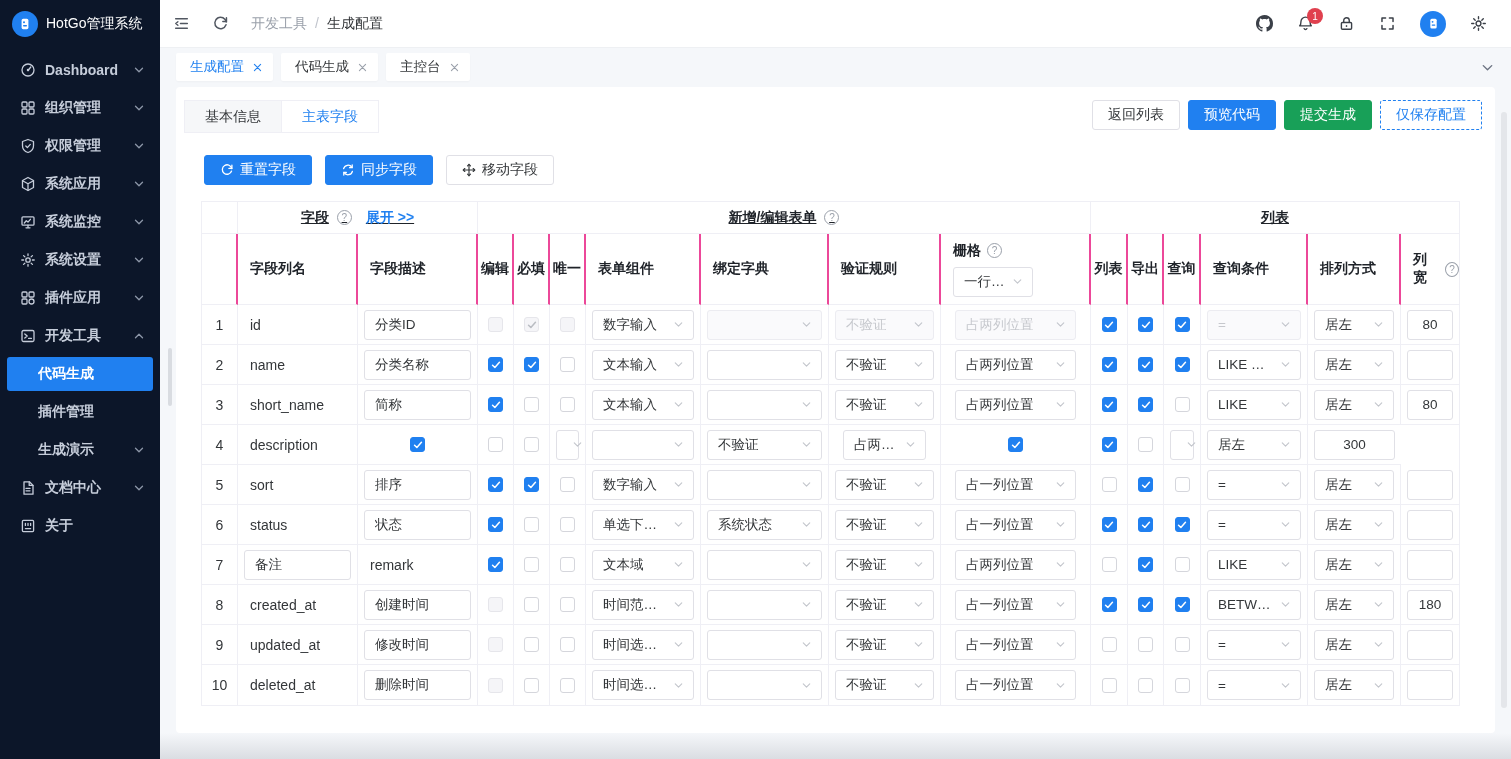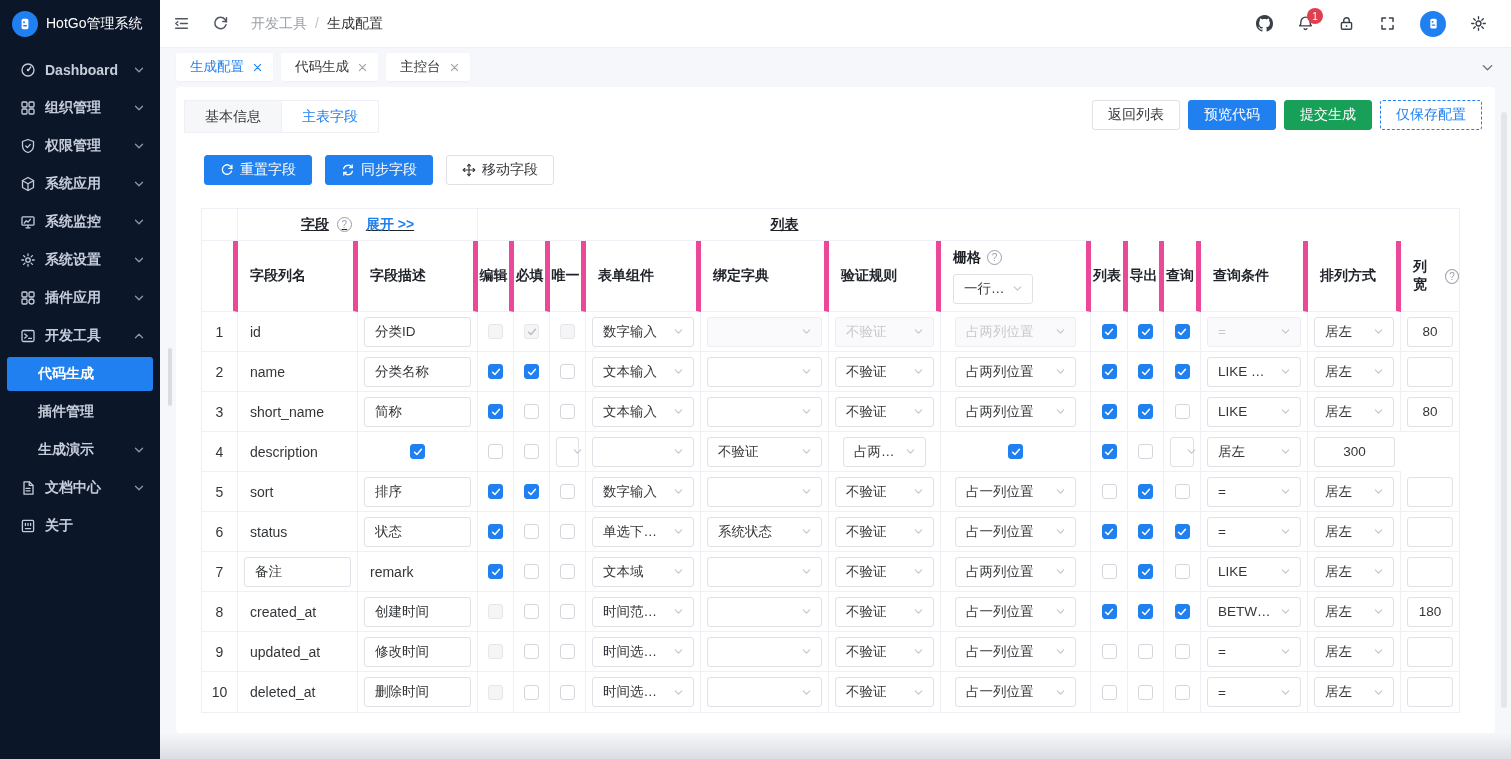--- a/index.html
+++ b/index.html
@@ -52,33 +52,33 @@
   .ctab { height:33px; padding:0 20px; display:flex; align-items:center; background:#f6f7f9; border:1px solid #efeff5; font-size:14px; color:#333639; cursor:pointer; }
   .ctab + .ctab { border-left:none; }
   .ctab.active { background:#fff; color:var(--primary,#2080f0); }
   .top-actions { display:flex; gap:8px;margin-left:44px; }
   .btn { height:30px; padding:0 15px; border-radius:3px; border:1px solid #e0e0e6; background:#fff; color:#333639; font-size:14px; display:inline-flex; align-items:center; gap:6px; cursor:pointer; font-family:inherit; }
   .btn.primary { background:var(--primary,#2080f0); border-color:var(--primary,#2080f0); color:#fff; }
   .btn.success { background:var(--success,#18a058); border-color:var(--success,#18a058); color:#fff; }
   .btn.dashed { border:1px dashed var(--primary,#2080f0); color:var(--primary,#2080f0); }
   .btn .b-icon { width:14px; height:14px; }
 
-  .toolbar { margin:22px 0 23px 20px; display:flex; gap:13px; }
+  .toolbar { margin:22px 0 16px 20px; display:flex; gap:13px; }
 
   
   .table-wrap { margin-left:17px; width:1259px; border:1px solid #efeff5; font-size:14px; }
   .cols { display:grid; grid-template-columns:36px 120px 120px 36px 36px 36px 115px 128px 112px 150px 37px 36px 37px 107px 93px 58px; }
   .gcols { display:grid; grid-template-columns:36px 240px 613px 368px; }
   .gtd { height:32px; display:flex; align-items:center; justify-content:center; gap:8px; border-right:1px solid #efeff5; border-bottom:1px solid #efeff5; font-weight:bold; color:#1f2329;text-decoration:underline; }
   .gtd:last-child { border-right:none; }
   .expand-link { color:var(--primary,#2080f0); font-weight:bold; cursor:pointer; margin-left:6px; }
   .help { width:15px; height:15px; border:1px solid #9aa0aa; border-radius:50%; color:#9aa0aa; font-size:10px; display:inline-flex; align-items:center; justify-content:center; font-weight:normal; }
   .help::after { content:"?"; }
 
-  .th { height:71px; display:flex; align-items:center; padding-left:12px; border-right:5px solid #ec4899; border-bottom:1px solid #efeff5; font-weight:bold; color:#1f2329; }
+  .th { height:71px; display:flex; align-items:center; padding-left:12px; border-right:2px solid #ec4899; border-bottom:1px solid #efeff5; font-weight:bold; color:#1f2329; }
   .th:last-child { border-right:none; }
   .th.center { justify-content:center; padding-left:0; }
   .th.col-grid { flex-direction:column; align-items:flex-start; justify-content:center; gap:7px; }
   .th .h-label { display:flex; align-items:center; gap:6px; }
 
   .trow { }
   .td { height:40px; display:flex; align-items:center; border-right:1px solid #efeff5; border-bottom:1px solid #efeff5; padding:0 6px; overflow:hidden; }
   .td:last-child { border-right:none; }
   .trow:last-child .td { border-bottom:none; }
   .td.center { justify-content:center; }
@@ -438,20 +438,24 @@
       </div>
 
       <div class="table-wrap">
 
         <div class="gcols">
           <div class="gtd"></div>
           <div class="gtd">
             <span>字段</span>
             <span class="help"></span>
             <span class="expand-link">展开 &gt;&gt;</span>
+          </div>
+          <div class="gtd">
+            <span>新增/编辑表单</span>
+            <span class="help"></span>
           </div>
           <div class="gtd">
             <span>列表</span>
           </div>
         </div>
 
         <div class="cols">
           <div class="th"></div>
           <div class="th">字段列名</div>
           <div class="th">字段描述</div>

